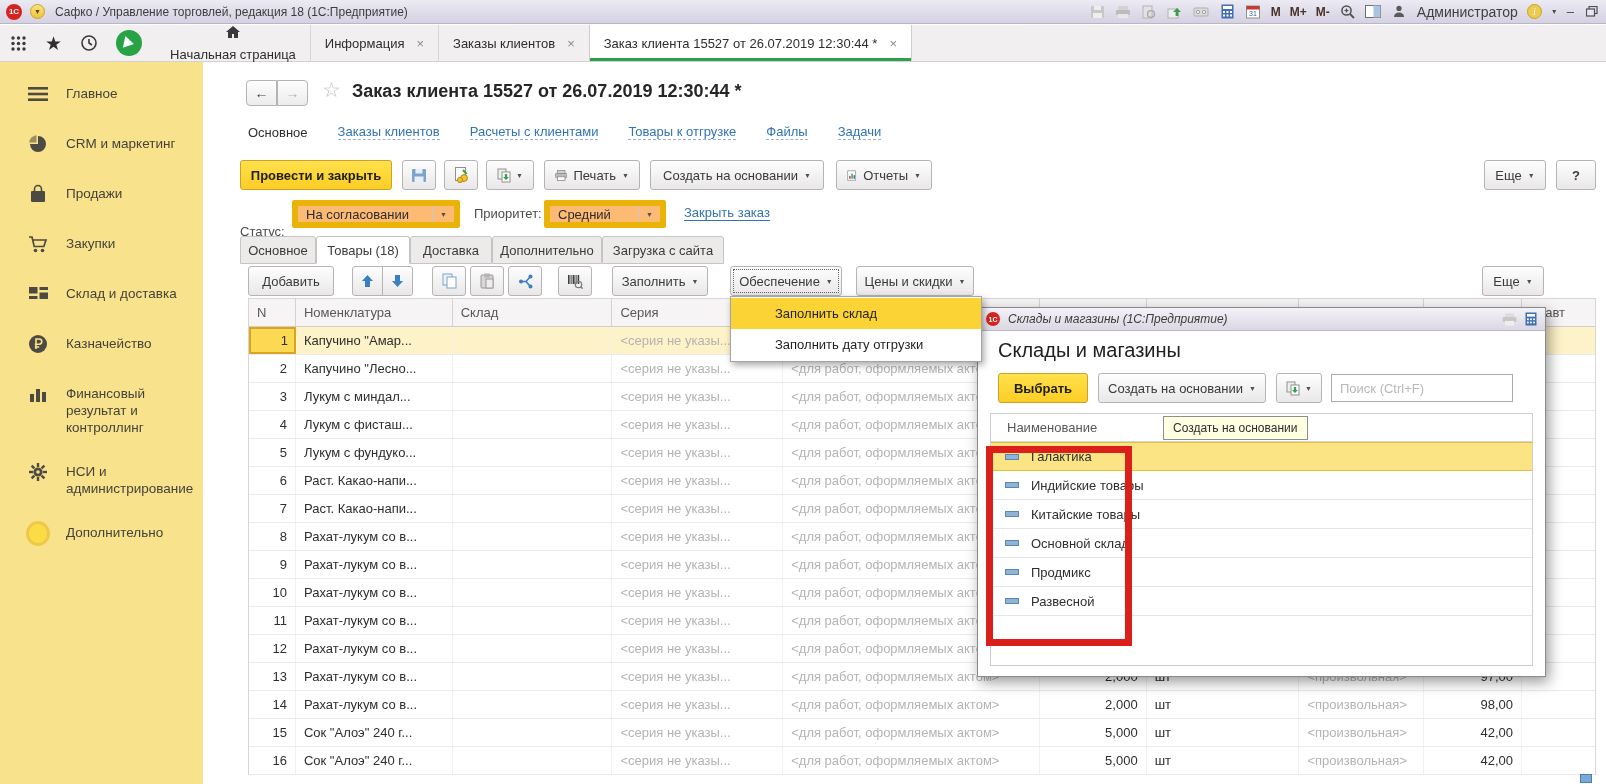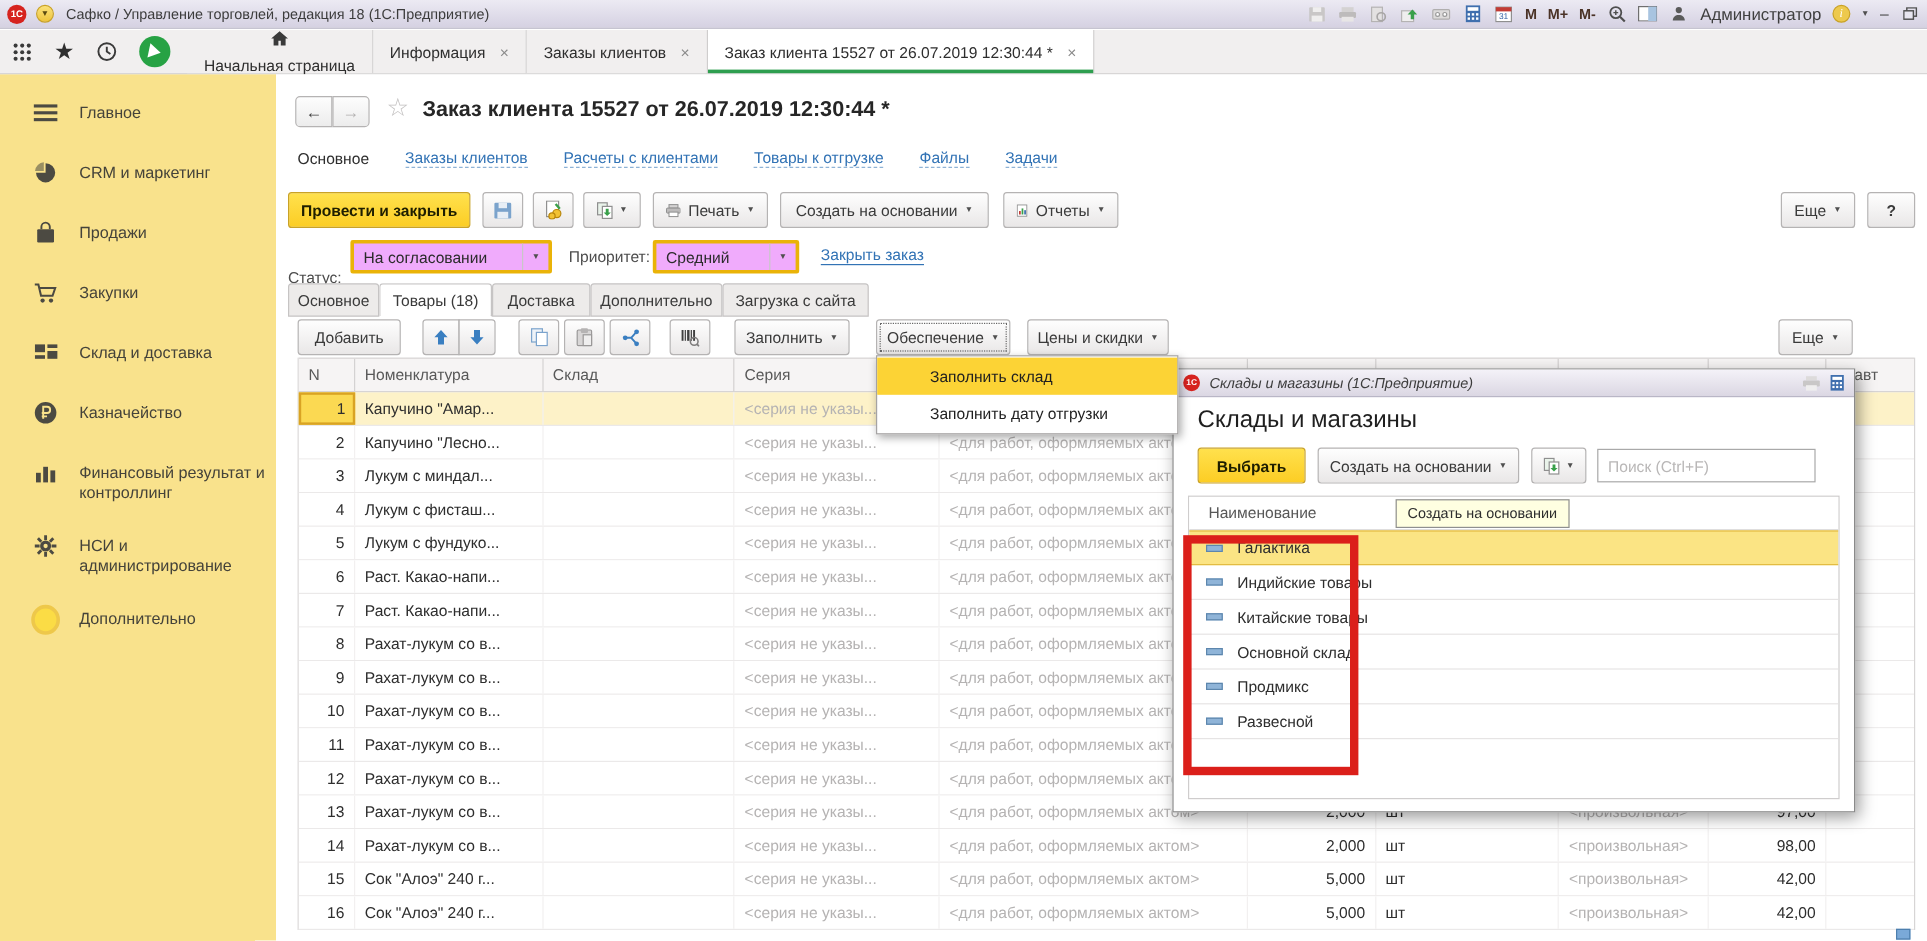--- a/index.html
+++ b/index.html
@@ -37,21 +37,21 @@
   .green-circ .tri { width:0; height:0; border-style:solid; border-width:6px 0 6px 10px;
     border-color:transparent transparent transparent #fff; transform:rotate(12deg); }
   .tab { display:flex; align-items:center; gap:8px; padding:0 14px; border-left:1px solid #d8d6d6;
     color:#2e2e2e; font-size:13px; position:relative; background:#f1efef; cursor:default; }
   .tab.home { border-left:none;flex-direction:column; }
   .tab.active { background:#fff; border-left:1px solid #cfcdcd; border-right:1px solid #cfcdcd; }
   .tab.active::after { content:""; position:absolute; left:0; right:0; bottom:0; height:3px; background:#2e9e4f; }
   .tab .x { color:#8a8a8a; font-size:13px; margin-left:4px; }
 
   
-  .sidebar { position:absolute; left:0; top:62px; width:230px; height:722px; background:#f9e28c;
+  .sidebar { position:absolute; left:0; top:62px; width:203px; height:722px; background:#f9e28c;
     padding:20px 0 0 26px; display:flex; flex-direction:column; gap:24px; }
   .side-item { display:flex; align-items:flex-start; gap:16px; min-height:26px; cursor:default; }
   .side-item .sico { width:24px; height:24px; flex:0 0 24px; display:flex; align-items:center; justify-content:center; }
   .side-item .slabel { color:#45433a; font-size:13.5px; line-height:17px; padding-top:3px; max-width:158px; }
   .extra-disc { width:25px; height:25px; border-radius:50%; background:#fbdc45; border:3px solid #eec84a; }
 
   
   .content { position:absolute; left:230px; top:62px; width:1376px; height:722px; background:#fff; }
 
   .navbtn { position:absolute; width:31px; height:26px; background:linear-gradient(#fdfdfd,#ececec);
@@ -67,21 +67,21 @@
   .lnk.solid { border-bottom:1px solid #3273b5; }
 
   .btn { position:absolute; height:30px; background:linear-gradient(#fefefe,#e9e7e7); border:1px solid #b5b3b3;
     border-radius:3px; display:flex; align-items:center; justify-content:center; gap:6px; font-size:13px;
     color:#3a3a3a; padding:0 10px; cursor:default; white-space:nowrap; }
   .btn-yellow { background:linear-gradient(#ffe14d,#fccd24); border:1px solid #c9a227; font-weight:bold; color:#1e1e00; }
   .caret { font-size:7px; color:#4f4f4f; line-height:1; }
   .btn.focused { outline:1px dotted #666; outline-offset:-4px; }
 
   .lbl { position:absolute; color:#4c4c4c; }
-  .combo { position:absolute; height:28px; background:#f0abfc; border:3px solid #eab308; border-radius:2px;
+  .combo { position:absolute; height:28px; background:#fdba74; border:6px solid #eab308; border-radius:2px;
     display:flex; align-items:center; }
   .combo .cval { flex:1; padding:0 8px; color:#2b2b2b; white-space:nowrap; overflow:hidden; }
   .combo .cbtn { width:22px; height:100%; border-left:1px solid #c9c7c7; display:flex; align-items:center; justify-content:center; }
 
   .doctab { position:absolute; height:28px; top:174px; background:#edebea; border:1px solid #c6c4c4;
     border-radius:3px 3px 0 0; display:flex; align-items:center; justify-content:center; font-size:13px; color:#3a3a3a; }
   .doctab.active { background:#fff; border-bottom:1px solid #fff; }
 
   .icobtn { padding:0 6px; }
 

